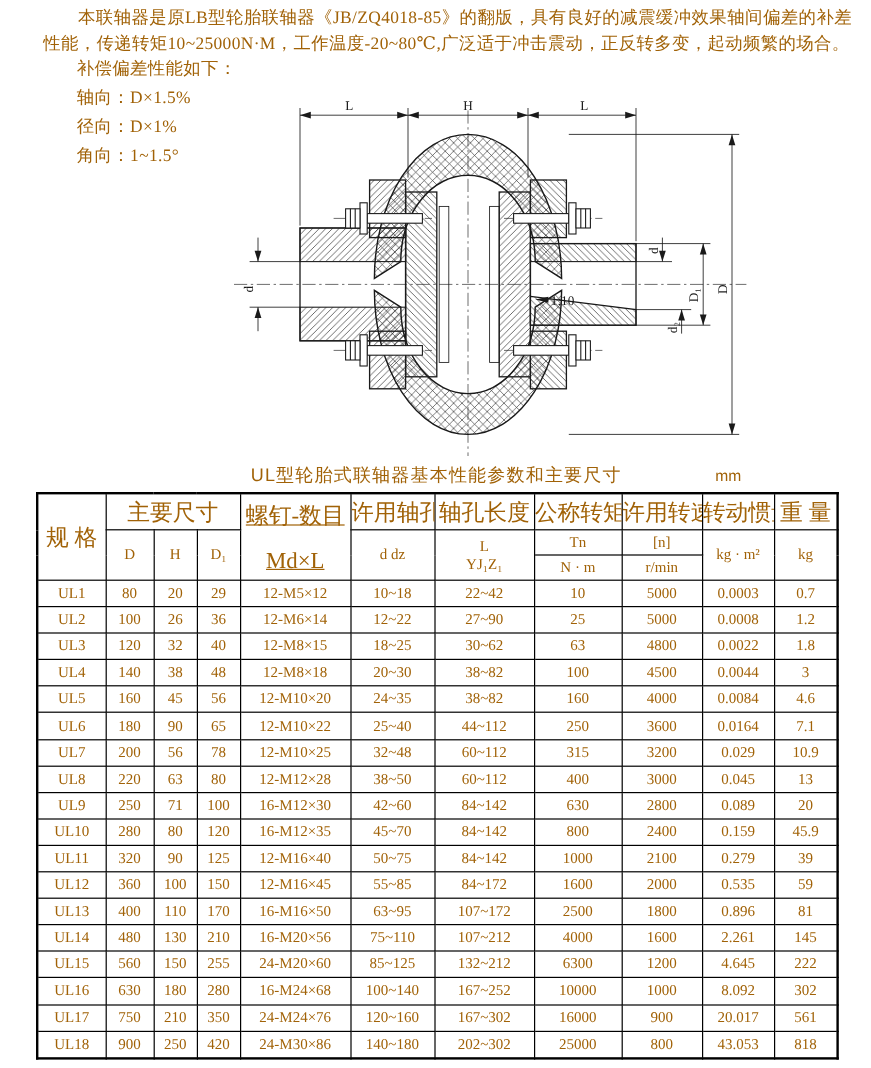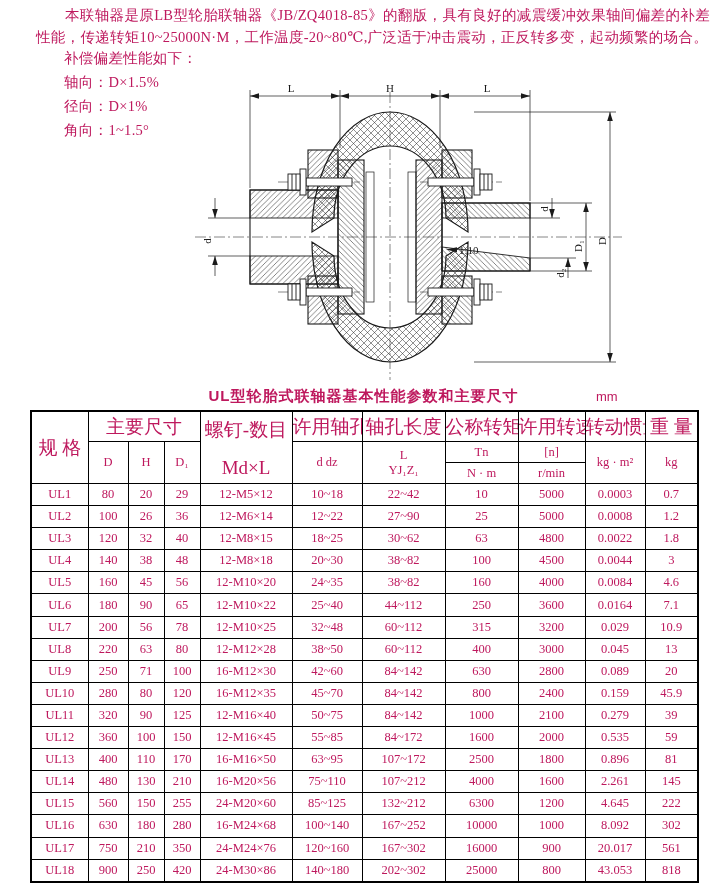--- a/index.html
+++ b/index.html
@@ -1,18 +1,18 @@
 <!DOCTYPE html>
 <html><head>
 <meta charset="utf-8">
 <style>
   html,body{margin:0;padding:0;background:#e8e8e8;}
   .page{
     position:relative;width:726px;height:890px;background:#ffffff;
-    font-family:"Liberation Serif","DejaVu Serif",serif;color:#be185d;
+    font-family:"Liberation Serif","DejaVu Serif",serif;color:#a16207;
     margin:0 auto;overflow:hidden;
   }
   
   .intro{
     position:absolute;left:36px;top:4px;width:674px;
     font-size:14.5px;line-height:22px;text-align:justify;text-indent:2em;
     letter-spacing:.3px;
   }
   .intro-sub{
     position:absolute;left:64px;font-size:14.5px;line-height:20px;letter-spacing:.3px;
@@ -22,42 +22,42 @@
   svg.drawing{position:absolute;left:0;top:84px;}
   svg.drawing text{font-family:"Liberation Serif","DejaVu Serif",serif;font-size:11px;fill:#1a1a1a;}
   svg.drawing .ol{fill:none;stroke:#1a1a1a;stroke-width:1.1;}
   svg.drawing .thin{fill:none;stroke:#1a1a1a;stroke-width:.7;}
   svg.drawing .cl{fill:none;stroke:#444;stroke-width:.65;stroke-dasharray:11 3 2 3;}
   svg.drawing .arr{fill:#1a1a1a;stroke:none;}
   
   .tbl-title{
     position:absolute;left:30px;top:387px;width:667px;text-align:center;
     font-family:"Liberation Sans","DejaVu Sans",sans-serif;
-    font-size:15px;font-weight:700;letter-spacing:1px;
+    font-size:15px;font-weight:400;letter-spacing:1px;
   }
   .tbl-unit{
     position:absolute;left:596px;top:389px;
     font-family:"Liberation Sans","DejaVu Sans",sans-serif;font-size:13px;
   }
   table.spec{
     position:absolute;left:30px;top:410px;width:667px;
     border-collapse:collapse;table-layout:fixed;
     border:2px solid #000;
     font-size:12.5px;
   }
   table.spec td{
     border:1px solid #000;text-align:center;vertical-align:middle;
     padding:0;overflow:hidden;white-space:nowrap;
   }
   table.spec tr.h1 td{height:29px;font-size:19px;}
   table.spec tr.h2 td{height:20px;}
   table.spec tr.h3 td{height:20px;}
   table.spec tbody td{height:21.1px;}
   .twoLine{line-height:15px;}
-  .gapLine span{display:block;}
+  .gapLine span{display:block;text-decoration:underline;}
   .gapLine .g1{margin-bottom:14px;}
 </style>
 </head>
 <body>
 
 <div class="page">
 
   <div class="intro">本联轴器是原LB型轮胎联轴器《JB/ZQ4018-85》的翻版，具有良好的减震缓冲效果轴间偏差的补差性能，传递转矩10~25000N·M，工作温度-20~80℃,广泛适于冲击震动，正反转多变，起动频繁的场合。</div>
   <div class="intro-sub sub0">补偿偏差性能如下：</div>
   <div class="intro-sub sub1">轴向：D×1.5%</div>

